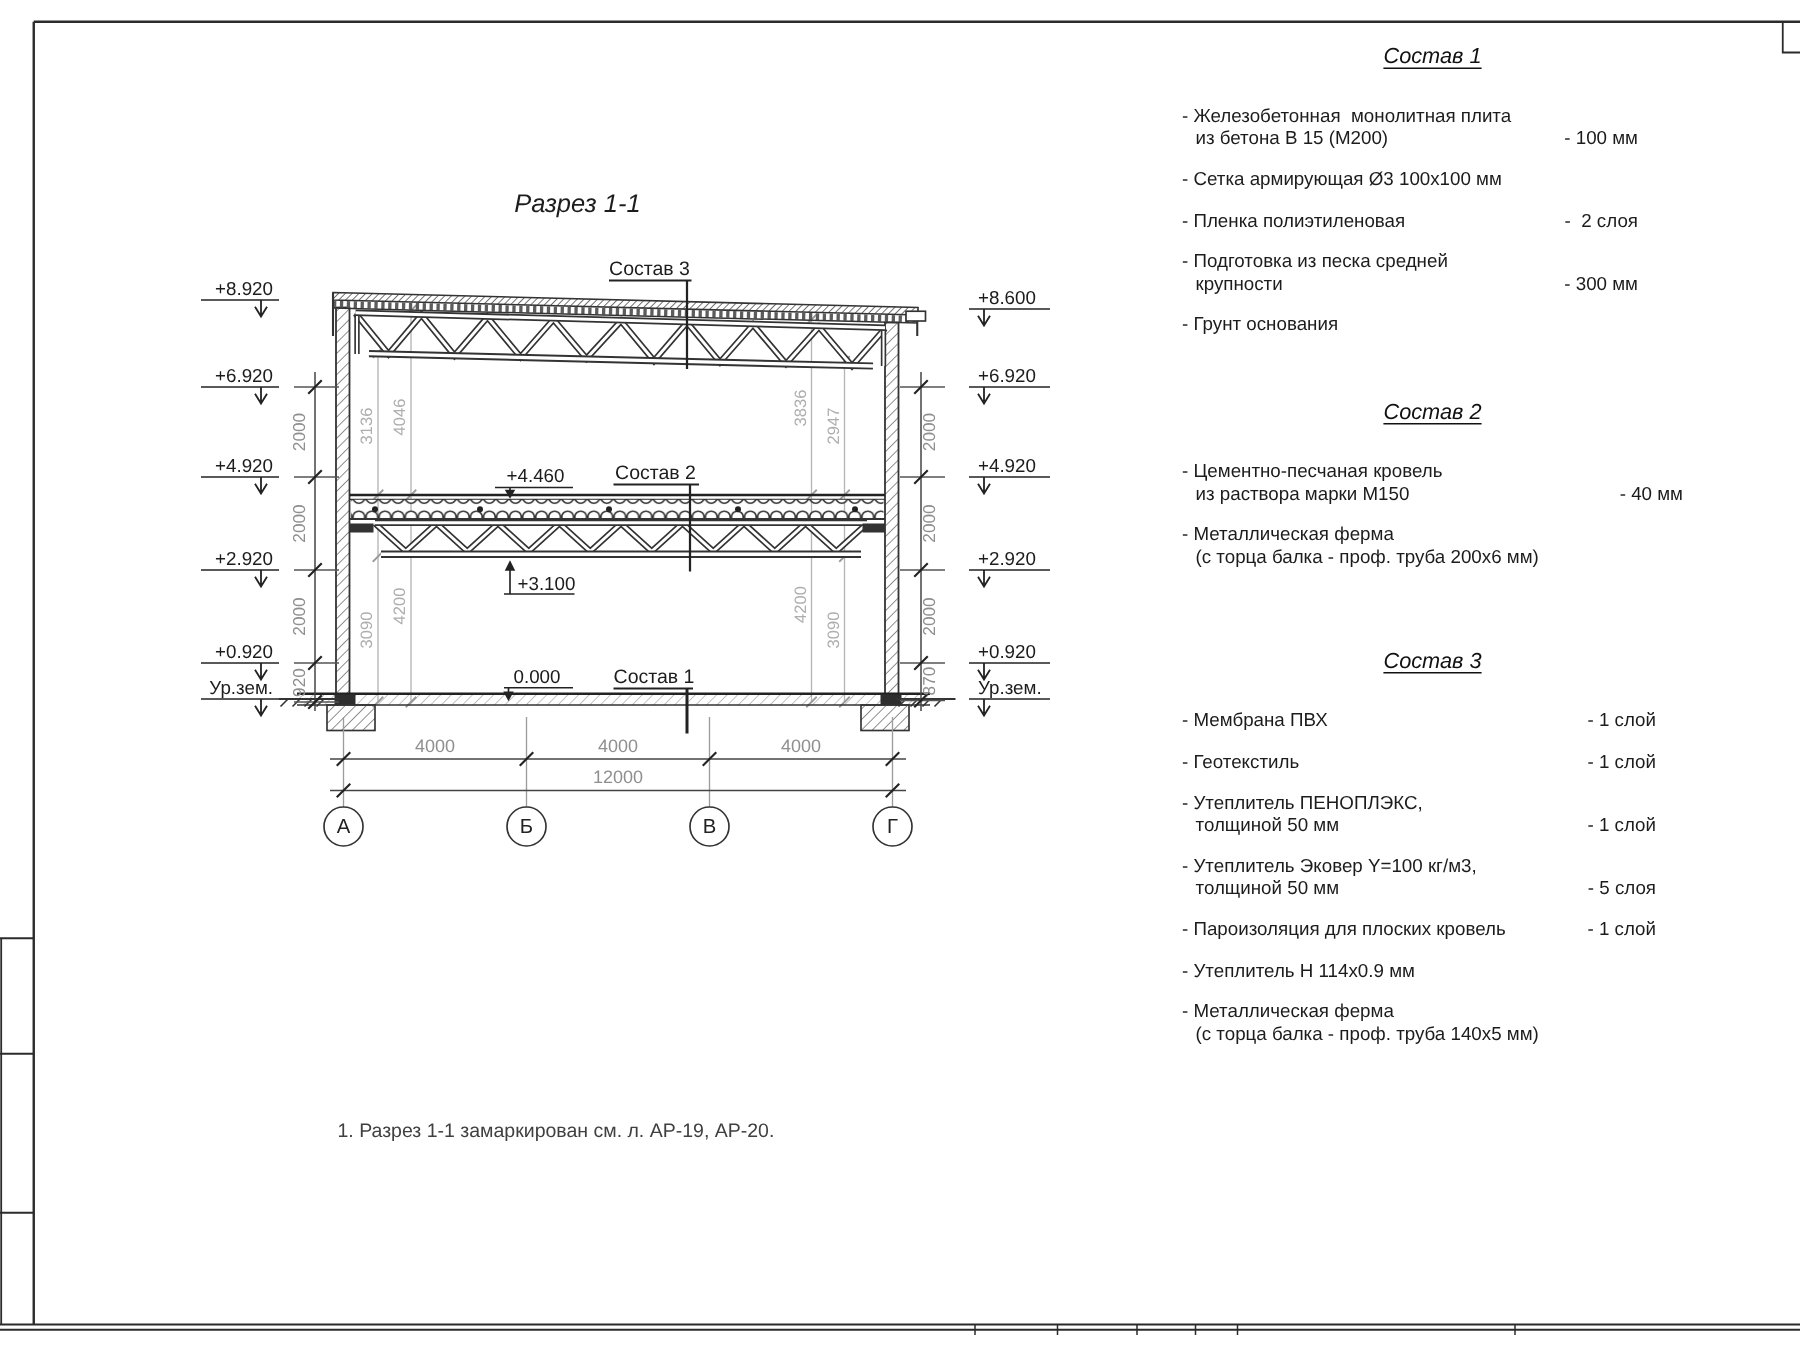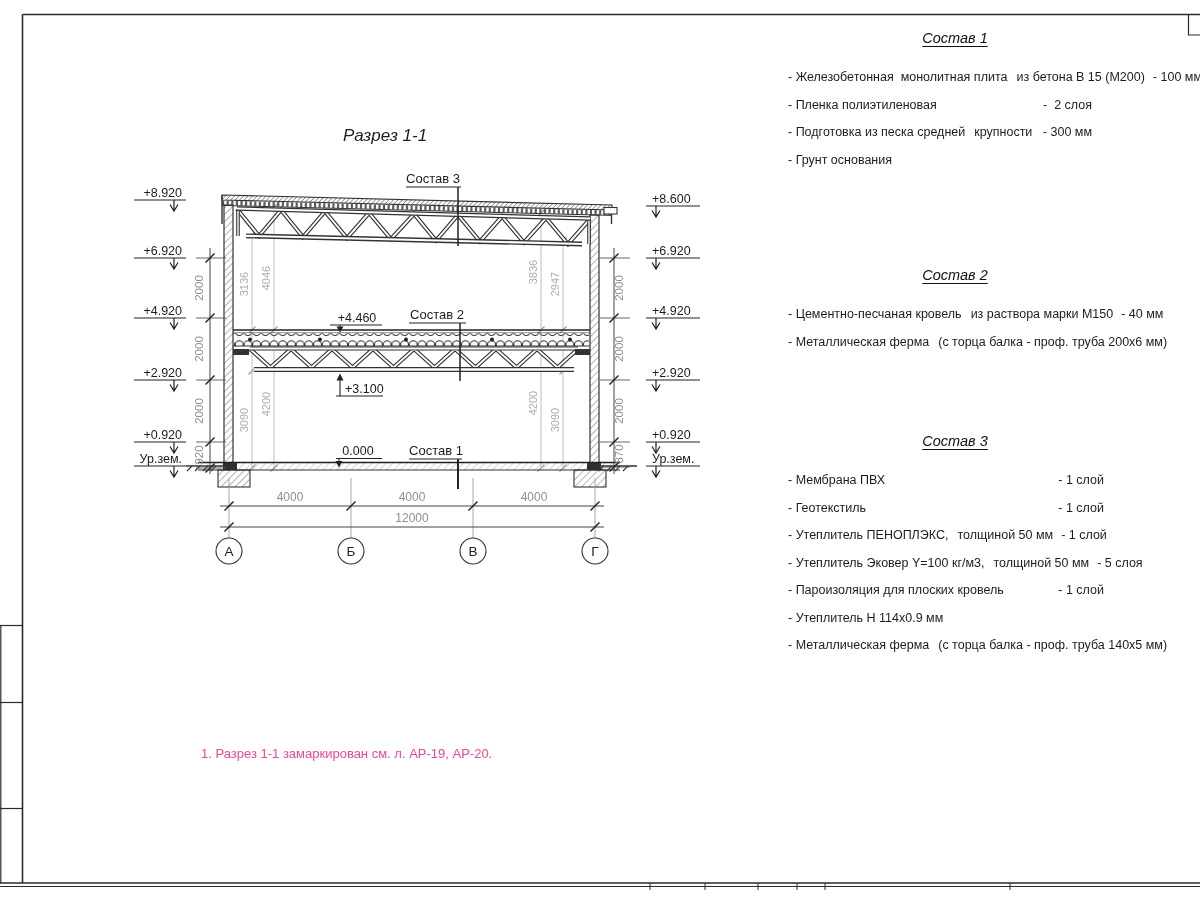--- a/index.html
+++ b/index.html
@@ -18,25 +18,25 @@
   .psec{position:absolute;left:0;width:100%;}
   .psec.s1{top:0;}
   .psec.s2{top:237px;}
   .psec.s3{top:403px;}
   .ptitle{font-style:italic;text-align:center;text-decoration:underline;
           text-underline-offset:3px;font-size:14.5px;margin-bottom:24px;color:#111;}
   .pitem{display:flex;justify-content:space-between;align-items:flex-end;
          margin-bottom:13px;line-height:14.5px;}
   .psec.s1 .pitem{padding-right:30px;}
   .psec.s3 .pitem{padding-right:18px;}
-  .plines{display:flex;flex-direction:row;}
+  .plines{display:flex;flex-direction:column;}
   .pl{white-space:pre;}
   .pl:not(:first-child){padding-left:9px;}
   .pval{white-space:pre;padding-left:8px;text-align:right;}
-  .note{position:absolute;left:201px;top:746px;font-size:13px;color:#ec4899;}
+  .note{position:absolute;left:225px;top:746px;font-size:13px;color:#404040;}
 </style>
 </head>
 <body>
 
 <div class="page">
 
 <svg class="draw" width="1200" height="900" viewBox="0 0 1200 900">
   <defs>
     <pattern id="h1" width="5" height="5" patternUnits="userSpaceOnUse" patternTransform="rotate(45)">
       <line x1="0" y1="0" x2="0" y2="5" stroke="#6a6a6a" stroke-width="1"></line>
@@ -354,20 +354,26 @@
     <div class="ptitle">Состав 1</div>
     <div class="pitem">
       <div class="plines">
             <span class="pl">- Железобетонная  монолитная плита</span>
             <span class="pl">из бетона В 15 (М200)</span>
           </div>
       <div class="pval">- 100 мм</div>
     </div>
     <div class="pitem">
       <div class="plines">
+            <span class="pl">- Сетка армирующая Ø3 100х100 мм</span>
+          </div>
+      <div class="pval"></div>
+    </div>
+    <div class="pitem">
+      <div class="plines">
             <span class="pl">- Пленка полиэтиленовая</span>
           </div>
       <div class="pval">-  2 слоя</div>
     </div>
     <div class="pitem">
       <div class="plines">
             <span class="pl">- Подготовка из песка средней</span>
             <span class="pl">крупности</span>
           </div>
       <div class="pval">- 300 мм</div>

